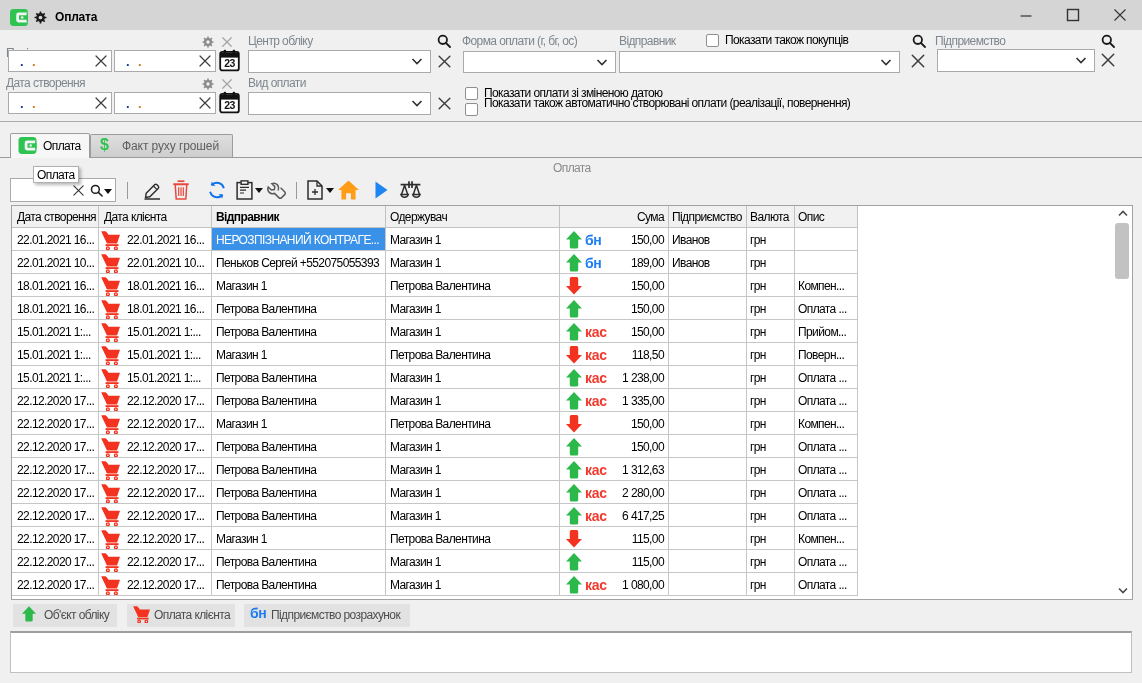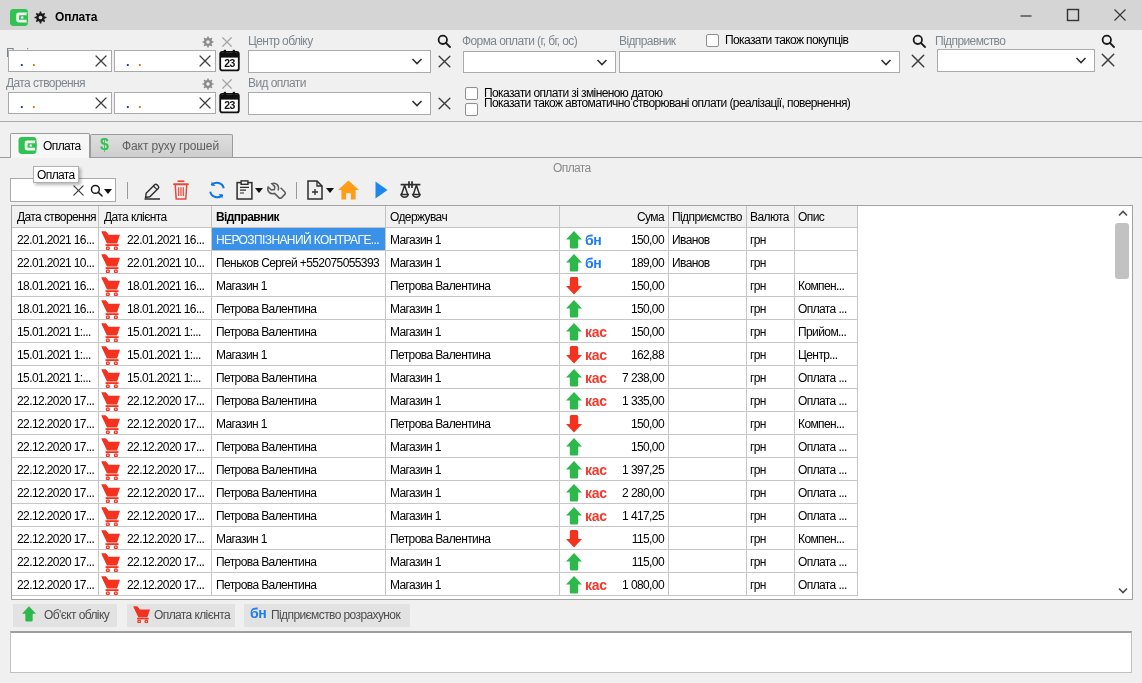--- a/index.html
+++ b/index.html
@@ -417,23 +417,23 @@
 <circle cx="6.5" cy="16.4" r="1.35" fill="none" stroke="#f3321f" stroke-width="1.3"></circle>
 <circle cx="14.1" cy="16.4" r="1.35" fill="none" stroke="#f3321f" stroke-width="1.3"></circle>
 </svg>
 <div class="blk" style="left:127px;top:348px">15.01.2021 1:...</div>
 <div class="blk" style="left:216px;top:348px">Магазин 1</div>
 <div class="blk" style="left:390px;top:348px">Петрова Валентина</div>
 <svg style="position:absolute;left:566px;top:346px" width="16" height="18" viewBox="0 0 16 18">
     <path d="M8 17.6 L0 9 H3.8 V1.6 Q3.8 0 5.4 0 H10.6 Q12.2 0 12.2 1.6 V9 H16 Z" fill="#f3321f"></path>
   </svg>
 <div class="abs" style="left:585px;top:347px;color:#f23b2e;font-size:14px;font-weight:bold;letter-spacing:-0.3px;white-space:nowrap">кас</div>
-<div class="blk" style="left:607px;top:348px;width:57px;text-align:right">162,88</div>
+<div class="blk" style="left:607px;top:348px;width:57px;text-align:right">118,50</div>
 <div class="blk" style="left:750px;top:348px">грн</div>
-<div class="blk" style="left:798px;top:348px">Центр...</div>
+<div class="blk" style="left:798px;top:348px">Поверн...</div>
 <div class="abs" style="left:12px;top:388px;width:845px;height:1px;background:#c6c6c6"></div>
 <div class="abs" style="left:98px;top:366px;width:1px;height:23px;background:#c6c6c6"></div>
 <div class="abs" style="left:211px;top:366px;width:1px;height:23px;background:#c6c6c6"></div>
 <div class="abs" style="left:385px;top:366px;width:1px;height:23px;background:#c6c6c6"></div>
 <div class="abs" style="left:559px;top:366px;width:1px;height:23px;background:#c6c6c6"></div>
 <div class="abs" style="left:668px;top:366px;width:1px;height:23px;background:#c6c6c6"></div>
 <div class="abs" style="left:746px;top:366px;width:1px;height:23px;background:#c6c6c6"></div>
 <div class="abs" style="left:794px;top:366px;width:1px;height:23px;background:#c6c6c6"></div>
 <div class="abs" style="left:857px;top:366px;width:1px;height:23px;background:#c6c6c6"></div>
 <div class="blk" style="left:17px;top:371px">15.01.2021 1:...</div>
@@ -444,21 +444,21 @@
 <circle cx="6.5" cy="16.4" r="1.35" fill="none" stroke="#f3321f" stroke-width="1.3"></circle>
 <circle cx="14.1" cy="16.4" r="1.35" fill="none" stroke="#f3321f" stroke-width="1.3"></circle>
 </svg>
 <div class="blk" style="left:127px;top:371px">15.01.2021 1:...</div>
 <div class="blk" style="left:216px;top:371px">Петрова Валентина</div>
 <div class="blk" style="left:390px;top:371px">Магазин 1</div>
 <svg style="position:absolute;left:566px;top:369px" width="16" height="18" viewBox="0 0 16 18">
     <path d="M8 0 L16 8.6 H12.2 V16 Q12.2 17.6 10.6 17.6 H5.4 Q3.8 17.6 3.8 16 V8.6 H0 Z" fill="#2db84c"></path>
   </svg>
 <div class="abs" style="left:585px;top:370px;color:#f23b2e;font-size:14px;font-weight:bold;letter-spacing:-0.3px;white-space:nowrap">кас</div>
-<div class="blk" style="left:607px;top:371px;width:57px;text-align:right">7 238,00</div>
+<div class="blk" style="left:607px;top:371px;width:57px;text-align:right">1 238,00</div>
 <div class="blk" style="left:750px;top:371px">грн</div>
 <div class="blk" style="left:798px;top:371px">Оплата ...</div>
 <div class="abs" style="left:12px;top:411px;width:845px;height:1px;background:#c6c6c6"></div>
 <div class="abs" style="left:98px;top:389px;width:1px;height:23px;background:#c6c6c6"></div>
 <div class="abs" style="left:211px;top:389px;width:1px;height:23px;background:#c6c6c6"></div>
 <div class="abs" style="left:385px;top:389px;width:1px;height:23px;background:#c6c6c6"></div>
 <div class="abs" style="left:559px;top:389px;width:1px;height:23px;background:#c6c6c6"></div>
 <div class="abs" style="left:668px;top:389px;width:1px;height:23px;background:#c6c6c6"></div>
 <div class="abs" style="left:746px;top:389px;width:1px;height:23px;background:#c6c6c6"></div>
 <div class="abs" style="left:794px;top:389px;width:1px;height:23px;background:#c6c6c6"></div>
@@ -550,21 +550,21 @@
 <circle cx="6.5" cy="16.4" r="1.35" fill="none" stroke="#f3321f" stroke-width="1.3"></circle>
 <circle cx="14.1" cy="16.4" r="1.35" fill="none" stroke="#f3321f" stroke-width="1.3"></circle>
 </svg>
 <div class="blk" style="left:127px;top:463px">22.12.2020 17...</div>
 <div class="blk" style="left:216px;top:463px">Петрова Валентина</div>
 <div class="blk" style="left:390px;top:463px">Магазин 1</div>
 <svg style="position:absolute;left:566px;top:461px" width="16" height="18" viewBox="0 0 16 18">
     <path d="M8 0 L16 8.6 H12.2 V16 Q12.2 17.6 10.6 17.6 H5.4 Q3.8 17.6 3.8 16 V8.6 H0 Z" fill="#2db84c"></path>
   </svg>
 <div class="abs" style="left:585px;top:462px;color:#f23b2e;font-size:14px;font-weight:bold;letter-spacing:-0.3px;white-space:nowrap">кас</div>
-<div class="blk" style="left:607px;top:463px;width:57px;text-align:right">1 397,25</div>
+<div class="blk" style="left:607px;top:463px;width:57px;text-align:right">1 312,63</div>
 <div class="blk" style="left:750px;top:463px">грн</div>
 <div class="blk" style="left:798px;top:463px">Оплата ...</div>
 <div class="abs" style="left:12px;top:503px;width:845px;height:1px;background:#c6c6c6"></div>
 <div class="abs" style="left:98px;top:481px;width:1px;height:23px;background:#c6c6c6"></div>
 <div class="abs" style="left:211px;top:481px;width:1px;height:23px;background:#c6c6c6"></div>
 <div class="abs" style="left:385px;top:481px;width:1px;height:23px;background:#c6c6c6"></div>
 <div class="abs" style="left:559px;top:481px;width:1px;height:23px;background:#c6c6c6"></div>
 <div class="abs" style="left:668px;top:481px;width:1px;height:23px;background:#c6c6c6"></div>
 <div class="abs" style="left:746px;top:481px;width:1px;height:23px;background:#c6c6c6"></div>
 <div class="abs" style="left:794px;top:481px;width:1px;height:23px;background:#c6c6c6"></div>
@@ -604,21 +604,21 @@
 <circle cx="6.5" cy="16.4" r="1.35" fill="none" stroke="#f3321f" stroke-width="1.3"></circle>
 <circle cx="14.1" cy="16.4" r="1.35" fill="none" stroke="#f3321f" stroke-width="1.3"></circle>
 </svg>
 <div class="blk" style="left:127px;top:509px">22.12.2020 17...</div>
 <div class="blk" style="left:216px;top:509px">Петрова Валентина</div>
 <div class="blk" style="left:390px;top:509px">Магазин 1</div>
 <svg style="position:absolute;left:566px;top:507px" width="16" height="18" viewBox="0 0 16 18">
     <path d="M8 0 L16 8.6 H12.2 V16 Q12.2 17.6 10.6 17.6 H5.4 Q3.8 17.6 3.8 16 V8.6 H0 Z" fill="#2db84c"></path>
   </svg>
 <div class="abs" style="left:585px;top:508px;color:#f23b2e;font-size:14px;font-weight:bold;letter-spacing:-0.3px;white-space:nowrap">кас</div>
-<div class="blk" style="left:607px;top:509px;width:57px;text-align:right">1 417,25</div>
+<div class="blk" style="left:607px;top:509px;width:57px;text-align:right">6 417,25</div>
 <div class="blk" style="left:750px;top:509px">грн</div>
 <div class="blk" style="left:798px;top:509px">Оплата ...</div>
 <div class="abs" style="left:12px;top:549px;width:845px;height:1px;background:#c6c6c6"></div>
 <div class="abs" style="left:98px;top:527px;width:1px;height:23px;background:#c6c6c6"></div>
 <div class="abs" style="left:211px;top:527px;width:1px;height:23px;background:#c6c6c6"></div>
 <div class="abs" style="left:385px;top:527px;width:1px;height:23px;background:#c6c6c6"></div>
 <div class="abs" style="left:559px;top:527px;width:1px;height:23px;background:#c6c6c6"></div>
 <div class="abs" style="left:668px;top:527px;width:1px;height:23px;background:#c6c6c6"></div>
 <div class="abs" style="left:746px;top:527px;width:1px;height:23px;background:#c6c6c6"></div>
 <div class="abs" style="left:794px;top:527px;width:1px;height:23px;background:#c6c6c6"></div>

